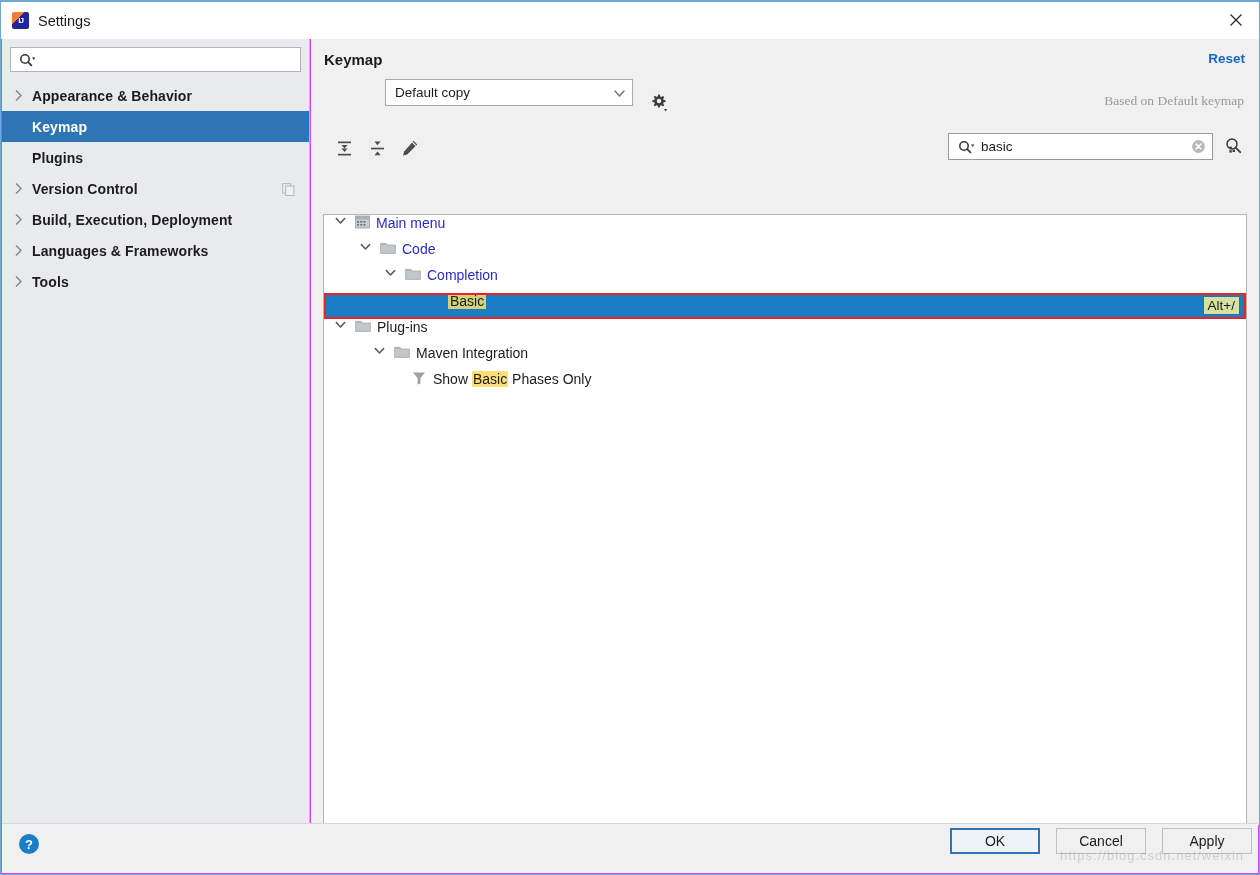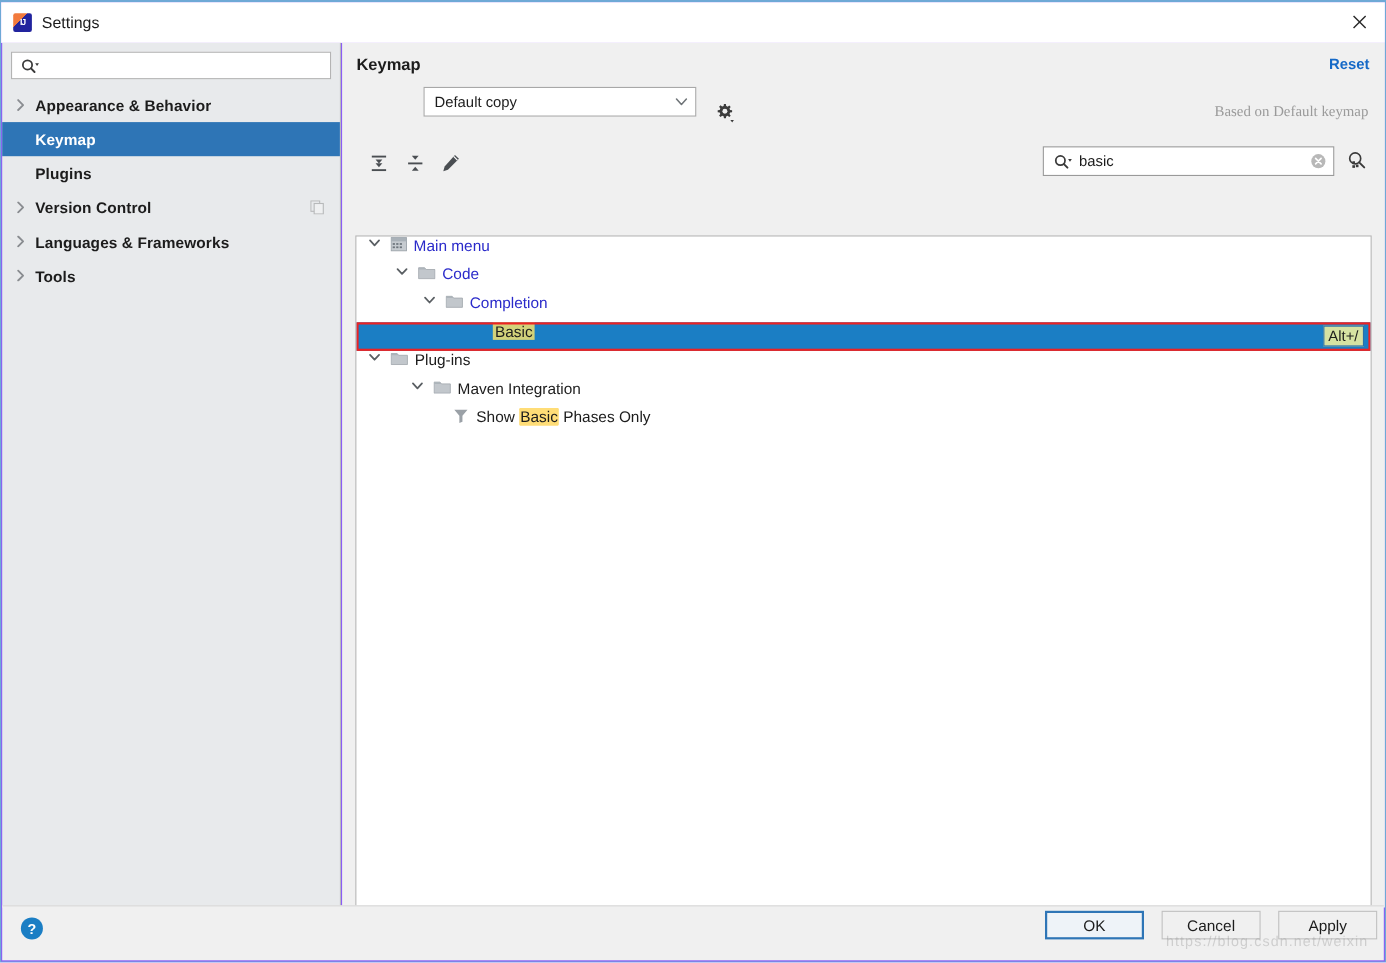--- a/index.html
+++ b/index.html
@@ -5,21 +5,21 @@
   * { box-sizing: border-box; margin: 0; padding: 0; }
   html, body {
     width: 1260px; height: 875px;
     font-family: "Liberation Sans", sans-serif;
     background: #ffffff;
     overflow: hidden;
   }
   #app {
     position: relative;
     width: 1260px; height: 875px;
-    background: #8b5cf6;
+    background: #d946ef;
     border: 1px solid #6ea9d6;
     border-top-width: 2px;
   }
 
   
   #titlebar {
     position: absolute; left: 0; top: 0;
     width: 1258px; height: 37px;
     background: #ffffff;
     display: flex; align-items: center;
@@ -301,20 +301,28 @@
         </span>
         <span class="side-label">Version Control</span>
         <span class="side-extra-icon">
           <svg width="13" height="13" viewBox="0 0 13 13" aria-hidden="true">
             <rect x="0.6" y="0.6" width="8" height="9.5" fill="none" stroke="#4a4a4a" stroke-width="1"></rect>
             <rect x="3.6" y="3" width="8.3" height="9.5" fill="#ffffff" stroke="#4a4a4a" stroke-width="1"></rect>
           </svg>
         </span>
       </div>
 
+      <div class="side-item">
+        <span class="chev">
+          <svg width="8" height="11" viewBox="0 0 8 11" aria-hidden="true">
+            <path d="M1.5 1 L6 5.5 L1.5 10" fill="none" stroke="#8a8d91" stroke-width="1.7" stroke-linecap="round" stroke-linejoin="round"></path>
+          </svg>
+        </span>
+        <span class="side-label">Build, Execution, Deployment</span>
+      </div>
 
       <div class="side-item">
         <span class="chev">
           <svg width="8" height="11" viewBox="0 0 8 11" aria-hidden="true">
             <path d="M1.5 1 L6 5.5 L1.5 10" fill="none" stroke="#8a8d91" stroke-width="1.7" stroke-linecap="round" stroke-linejoin="round"></path>
           </svg>
         </span>
         <span class="side-label">Languages &amp; Frameworks</span>
       </div>
 

